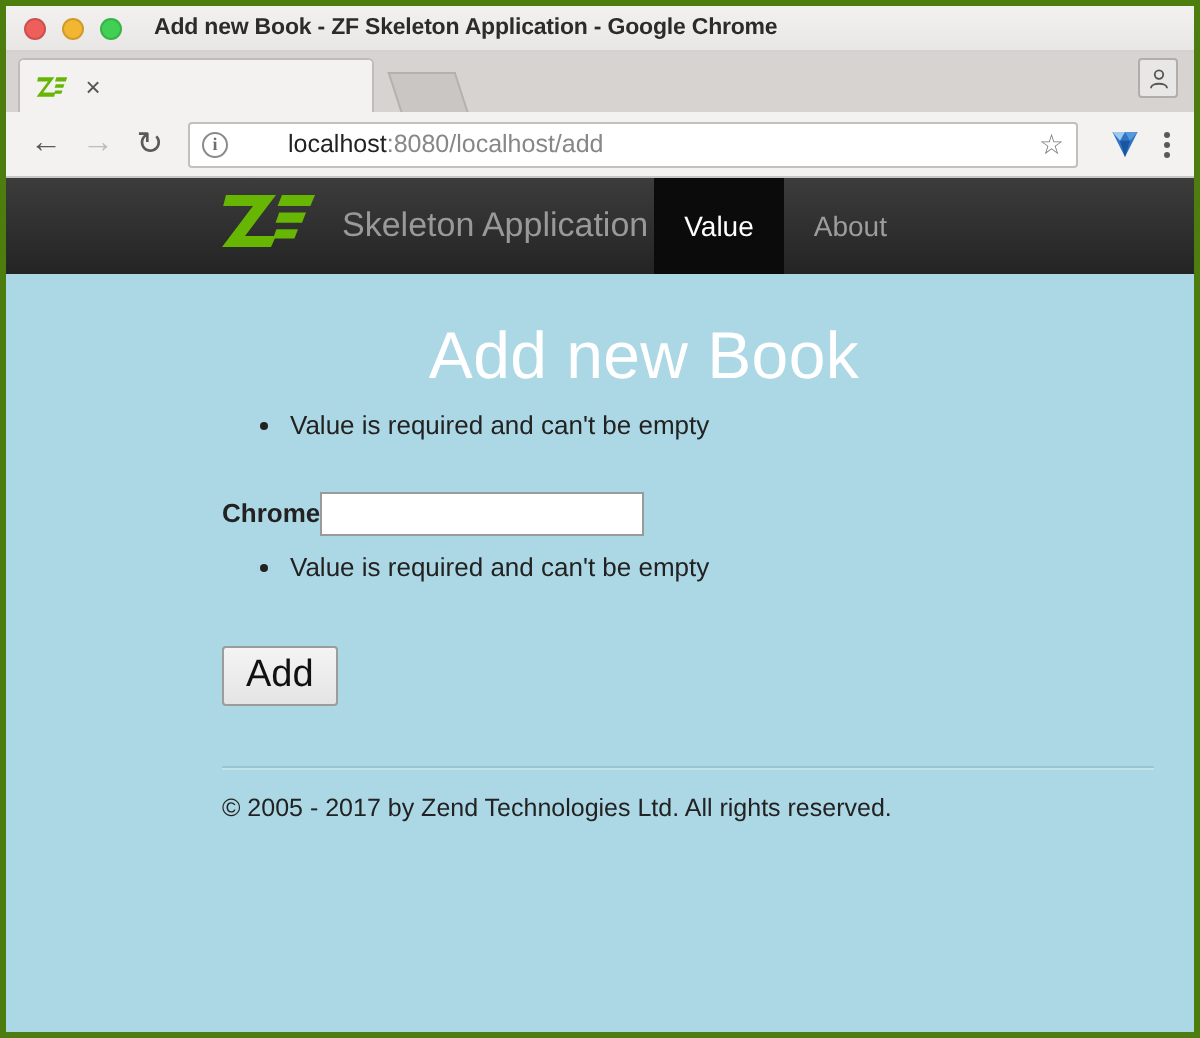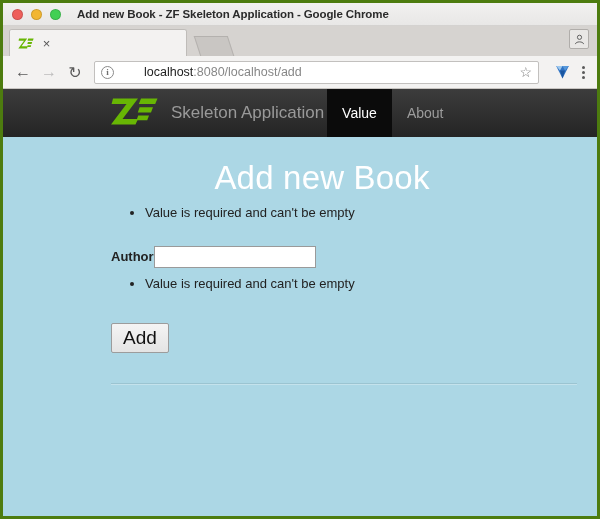--- a/index.html
+++ b/index.html
@@ -399,30 +399,31 @@
 
     <div id="content">
 
       <h1 id="page-title">Add new Book</h1>
 
       <ul class="error-list">
         <li>Value is required and can't be empty</li>
       </ul>
 
       <div class="form-row">
-        <label class="form-label">Author</label>
+        <label class="form-label">Chrome</label>
         <input class="form-input" type="text" value="" style="">
       </div>
       <ul class="error-list">
         <li>Value is required and can't be empty</li>
       </ul>
 
       <div id="submit-row">
         <button id="add-button">Add</button>
       </div>
 
       <div id="footer">
         <hr>
+        <p id="footer-text">© 2005 - 2017 by Zend Technologies Ltd. All rights reserved.</p>
       </div>
 
     </div>
   </div>
 </div>
 
 </body></html>

